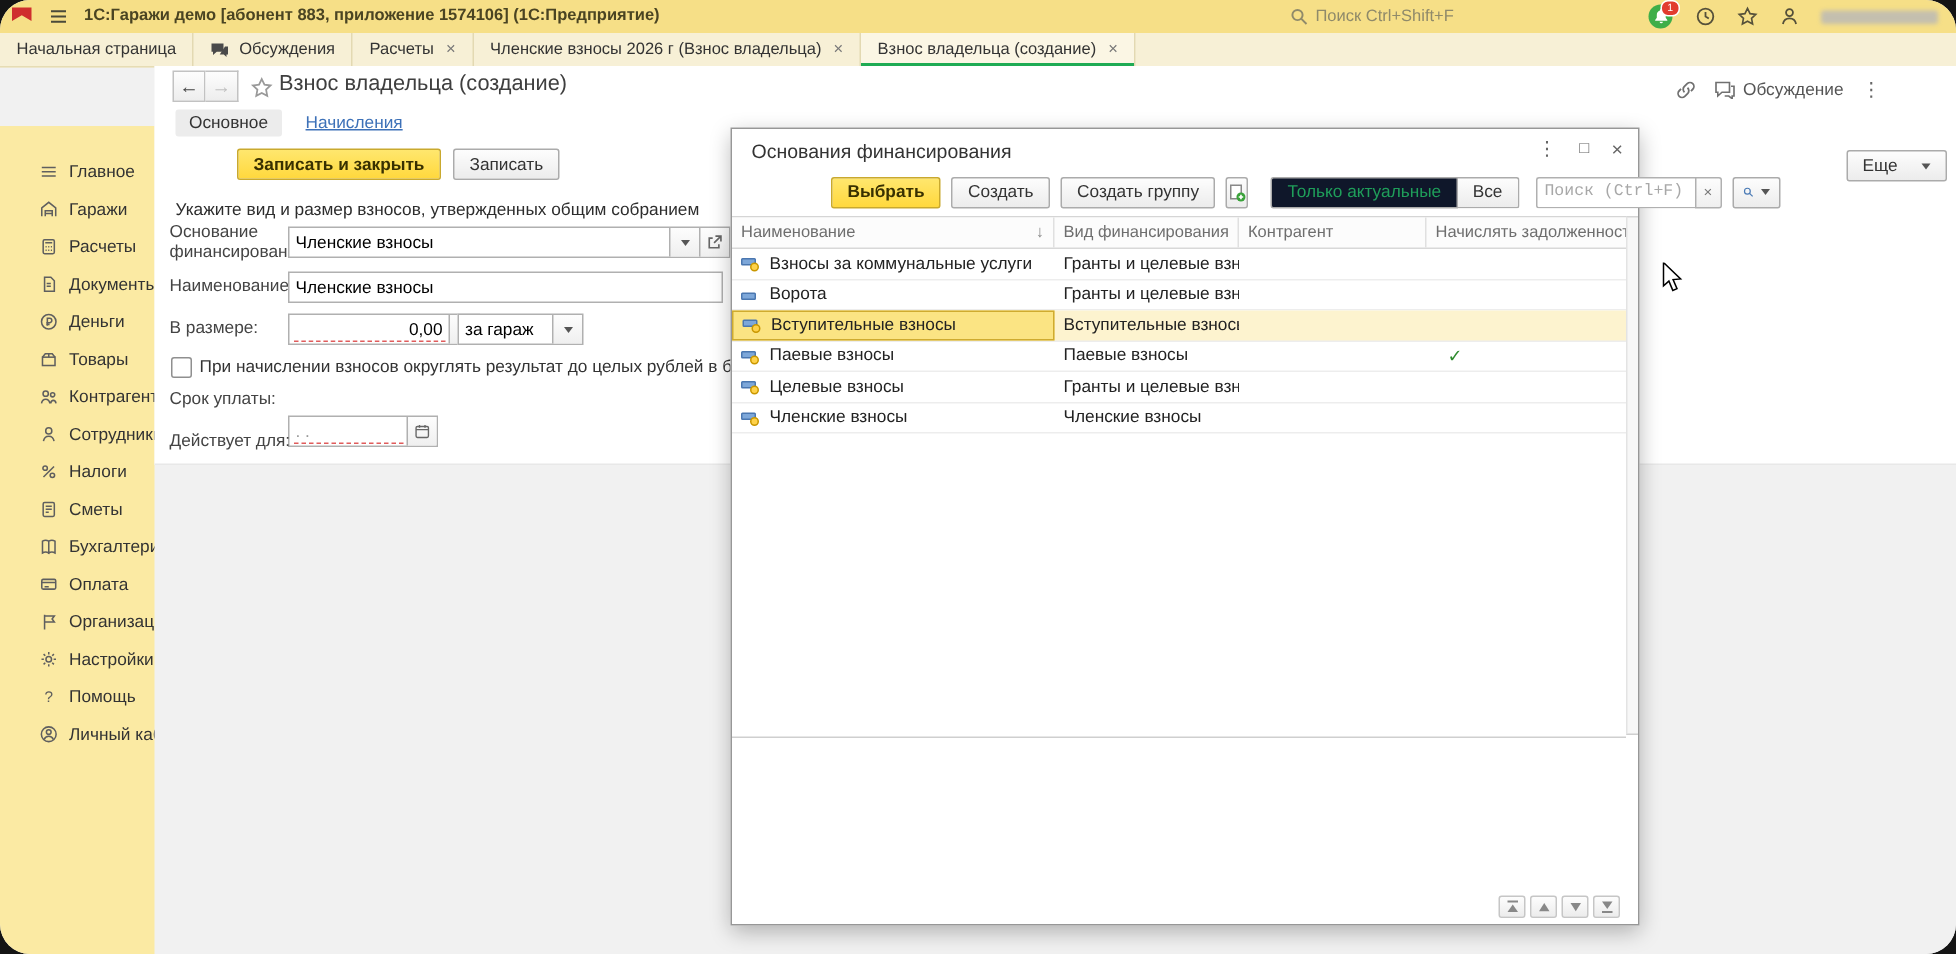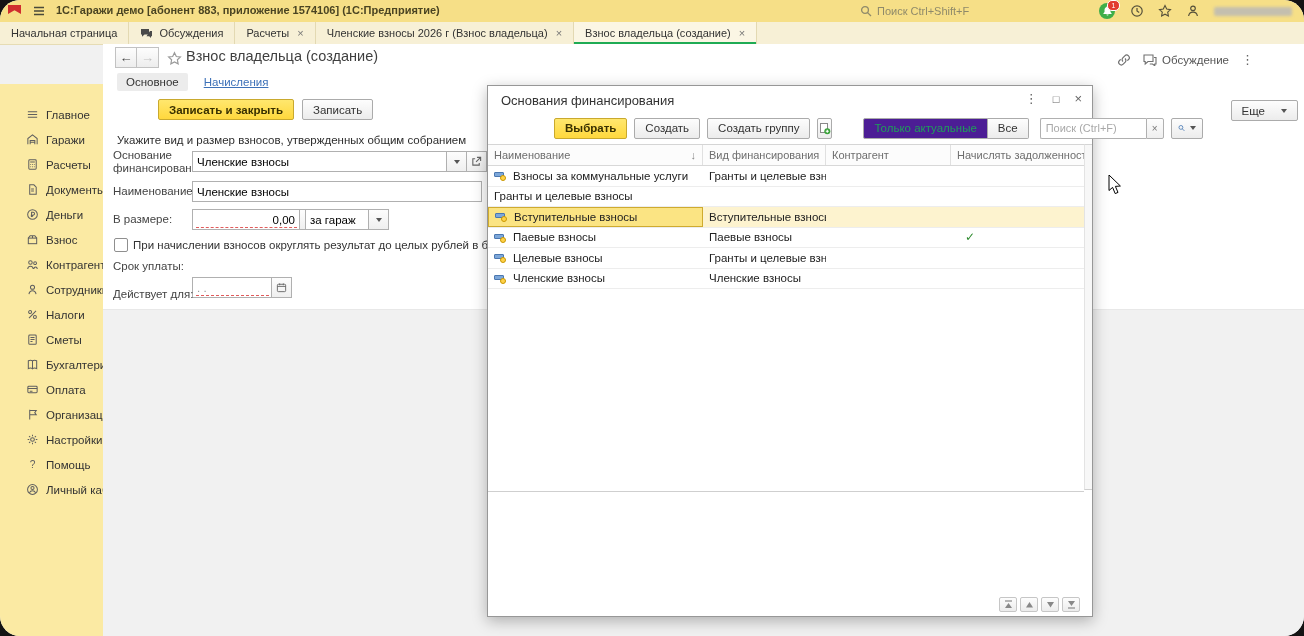--- a/index.html
+++ b/index.html
@@ -65,24 +65,24 @@
   .cb-label{position:absolute;font-size:11.5px;color:#333;}
   .in-right input{text-align:right;}
   .ph{color:#999;}
 
   
   .dialog{position:absolute;left:384px;top:41px;width:606px;height:532px;background:#fff;border:1px solid #979797;box-shadow:0 4px 14px rgba(0,0,0,.28);box-sizing:border-box;}
   .dlg-title{position:absolute;left:13px;top:7px;font-size:13px;color:#333;}
   .dlg-controls{position:absolute;right:10px;top:5px;display:flex;gap:15px;color:#666;font-size:12px;align-items:center;}
   .dlg-toolbar{position:absolute;left:25px;right:9px;top:29px;height:26px;display:flex;align-items:center;gap:7px;}
   .seg{display:flex;}
-  .seg .btn:first-child{border-radius:2px 0 0 2px;background:#4c1d95;color:#1f9e5a;margin-left:16px;}
+  .seg .btn:first-child{border-radius:2px 0 0 2px;background:#0f172a;color:#1f9e5a;}
   .seg .btn:last-child{border-radius:0 2px 2px 0;border-left:none;}
   .search-wrap{display:flex;height:21px;box-sizing:border-box;}
-  .search-wrap input{width:95px;border:1px solid #b0b0b0;border-right:none;border-radius:2px 0 0 2px;font-size:11px;font-family:Liberation Sans, sans-serif;padding:0 5px;outline:none;color:#333;}
+  .search-wrap input{width:95px;border:1px solid #b0b0b0;border-right:none;border-radius:2px 0 0 2px;font-size:11px;font-family:Liberation Mono, monospace;padding:0 5px;outline:none;color:#333;}
   .search-wrap input::placeholder{color:#a8a8a8;}
   .search-x{width:18px;border:1px solid #b0b0b0;background:linear-gradient(#fdfdfd,#efefef);display:flex;align-items:center;justify-content:center;color:#777;font-size:10px;border-radius:0 2px 2px 0;box-sizing:border-box;}
   .mag-btn{width:32px;}
 
   .tbl{position:absolute;left:0;top:58px;right:8px;height:346px;border-top:1px solid #d5d5d5;border-bottom:1px solid #cfcfcf;}
   .tbl-scroll{position:absolute;top:58px;right:0;width:8px;height:346px;background:#f7f7f7;border-left:1px solid #e3e3e3;border-top:1px solid #d5d5d5;border-bottom:1px solid #cfcfcf;box-sizing:border-box;}
   .thead{display:grid;grid-template-columns:215px 123px 125px 1fr;height:20px;background:#fcfcfc;border-bottom:1px solid #d8d8d8;}
   .th{font-size:11px;color:#6e6e6e;display:flex;align-items:center;padding:0 6px;border-right:1px solid #e0e0e0;overflow:hidden;white-space:nowrap;}
   .th:last-child{border-right:none;}
   .th .sort{margin-left:auto;color:#888;}
@@ -229,21 +229,21 @@
         </span>
         <span>Деньги</span>
       </div>
       <div class="side-item">
         <span class="ic">
           <svg width="13" height="13" viewBox="0 0 14 14" fill="none" stroke="#5f5f5f" stroke-width="1.1">
             <rect x="2.5" y="5.5" width="9" height="6"></rect>
             <path d="M2.5 5.5L4.5 3h5l2 2.5M7 3v2.5"></path>
           </svg>
         </span>
-        <span>Взнос</span>
+        <span>Товары</span>
       </div>
       <div class="side-item">
         <span class="ic">
           <svg width="13" height="13" viewBox="0 0 14 14" fill="none" stroke="#5f5f5f" stroke-width="1.1">
             <circle cx="4.8" cy="4.8" r="1.9"></circle>
             <circle cx="9.8" cy="5.6" r="1.5"></circle>
             <path d="M1.8 11.8c.3-2 1.6-3 3-3s2.7 1 3 3M8.4 11.8c.2-1.5 1-2.2 1.9-2.2s1.7.7 1.9 2.2"></path>
           </svg>
         </span>
         <span>Контрагенты</span>
@@ -480,20 +480,26 @@
                 <span class="bar"></span>
                 <span class="dot"></span>
               </span>
               <span>Взносы за коммунальные услуги</span>
             </div>
             <div class="td">Гранты и целевые взносы</div>
             <div class="td"></div>
             <div class="td"></div>
           </div>
           <div class="trow">
+            <div class="td">
+              <span class="row-ic dash">
+                <span class="bar"></span>
+              </span>
+              <span>Ворота</span>
+            </div>
             <div class="td">Гранты и целевые взносы</div>
             <div class="td"></div>
             <div class="td"></div>
           </div>
           <div class="trow sel">
             <div class="td">
               <span class="row-ic item">
                 <span class="bar"></span>
                 <span class="dot"></span>
               </span>

